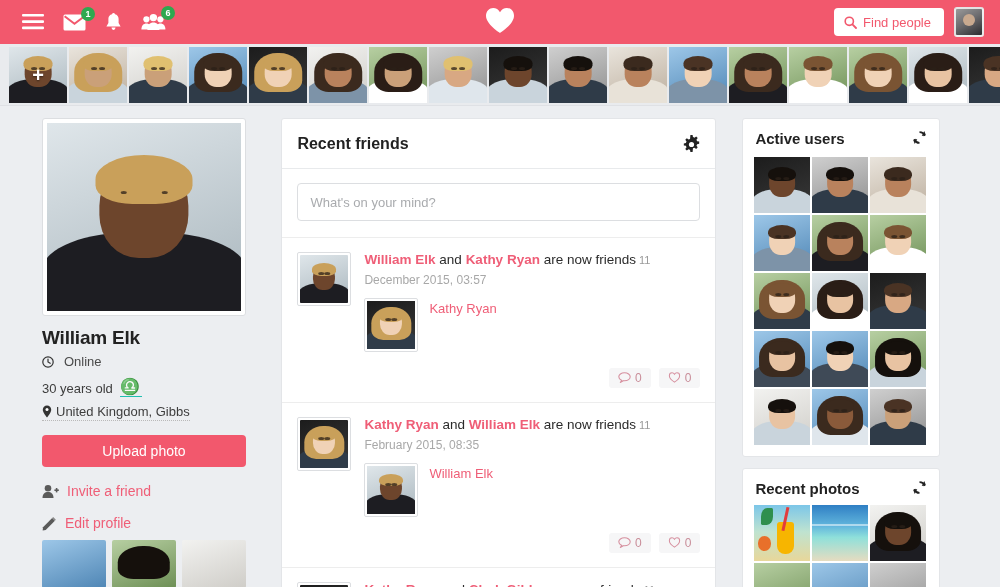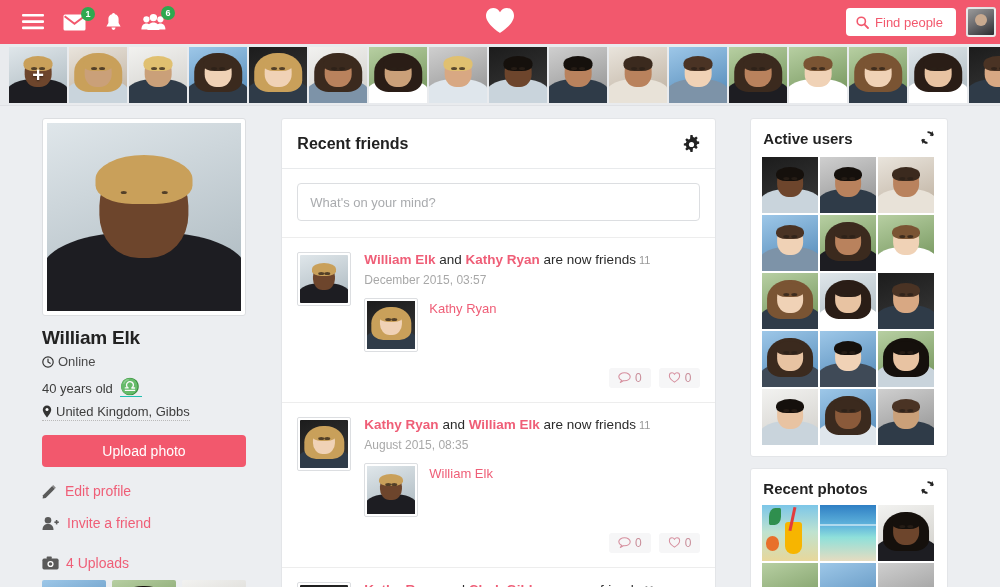--- a/index.html
+++ b/index.html
@@ -27,21 +27,21 @@
     background: #2fa84f; color: #fff;
     font-size: 9px; line-height: 14px;
     min-width: 14px; height: 14px; border-radius: 50%;
     text-align: center; font-weight: bold;
     padding: 0 2px;
   }
   .logo-heart {
     position: absolute; left: 50%; top: 50%; transform: translate(-50%,-50%);
   }
   .topbar-right {
-    margin-left: auto; display: flex; align-items: center; gap: 10px; padding-right: 4px;
+    margin-left: auto; display: flex; align-items: center; gap: 10px; padding-right: 16px;
   }
   .findpeople {
     background: #fff; color: #f2586d;
     border: none; border-radius: 4px;
     height: 28px; padding: 0 13px 0 10px;
     display: flex; align-items: center; gap: 6px;
     font-size: 13px; font-family: inherit; cursor: pointer;
   }
   .avatar-top {
     width: 30px; height: 30px; border-radius: 3px;
@@ -88,21 +88,21 @@
     border-radius:50% 50% 38% 38%;
   }
 
   
   .wrap {
     width: 1000px; height: 481px;
     display: flex; gap: 0; padding: 12px 0 0 0;
   }
   .col-left { width: 272px; padding-left: 42px; }
   .col-mid { width: 450px; padding-left: 15px; }
-  .col-right { width: 290px; padding-left: 34px; }
+  .col-right { width: 290px; padding-left: 26px; }
 
   .card {
     background: #fff;
     border: 1px solid #e3e5e8;
     border-radius: 3px;
   }
 
   
   .profile-photo {
     width: 204px; height: 198px;
@@ -110,21 +110,21 @@
     padding: 4px; overflow: hidden;
   }
   .profile-photo .inner {
     width: 100%; height: 100%; overflow: hidden; position: relative;
     background: radial-gradient(circle at 62% 28%, #e8e6e2 0%, #c9c6c2 42%, #8d8a87 100%);
   }
   .pname {
     font-size: 19px; font-weight: bold; color: #222;
     margin-top: 11px; letter-spacing: -.2px;
   }
-  .pline { display:flex; align-items:center; gap:4px; color:#4a4a4a; margin-top:5px; font-size:13px; }
+  .pline { display:flex; align-items:center; gap:10px; color:#4a4a4a; margin-top:5px; font-size:13px; }
   .p-age { margin-top:10px; display:flex; align-items:center; gap:7px; font-size:13px; color:#3d3d3d; }
   .zodiac { color:#1fbfb0; font-size:16px; line-height:1; border-bottom:1px solid #1fbfb0; padding:0 1px 1px; }
   .p-loc { margin-top:7px; display:flex; align-items:center; gap:4px; font-size:13px; color:#3d3d3d;
            border-bottom:1px dotted #b9b9b9; width:fit-content; padding-bottom:1px; }
   .btn-upload {
     display:block; width:204px; height:32px; margin-top:14px;
     background:#f2586d; color:#fff; border:none; border-radius:4px;
     font-size:14px; font-family:inherit; cursor:pointer;
   }
   .side-link {
@@ -506,73 +506,60 @@
       <span style="display:inline-flex">
         <svg width="12" height="12" viewBox="0 0 12 12">
           <circle cx="6" cy="6" r="5.2" fill="none" stroke="#333" stroke-width="1.2"></circle>
           <path d="M6 3.1 V6 L8.2 7.3" stroke="#333" stroke-width="1.2" fill="none" stroke-linecap="round"></path>
         </svg>
       </span>
       <span>Online</span>
     </div>
 
     <div class="p-age">
-      <span>40 years old</span>
+      <span>30 years old</span>
       <span class="zodiac">♎</span>
     </div>
 
     <div class="p-loc">
       <span style="display:inline-flex">
         <svg width="10" height="13" viewBox="0 0 10 13">
           <path d="M5 0.6 C2.6 0.6 0.8 2.4 0.8 4.7 C0.8 7.7 5 12.4 5 12.4 C5 12.4 9.2 7.7 9.2 4.7 C9.2 2.4 7.4 0.6 5 0.6 Z" fill="#333"></path>
           <circle cx="5" cy="4.6" r="1.5" fill="#fff"></circle>
         </svg>
       </span>
       <span>United Kingdom, Gibbs</span>
     </div>
 
     <button class="btn-upload">Upload photo</button>
-
-    <div class="side-link">
-      <span class="gi">
-        <svg width="15" height="15" viewBox="0 0 15 15">
-          <path d="M1 11.3 L10.2 2.1 L12.9 4.8 L3.7 14 L0.6 14.4 Z" fill="#5a5a5a"></path>
-          <path d="M11.2 1.1 L13.9 3.8 L12.9 4.8 L10.2 2.1 Z" fill="#8a8a8a"></path>
-        </svg>
-      </span>
-      <span>Edit profile</span>
-    </div>
 
     <div class="side-link">
       <span class="gi">
         <svg width="17" height="15" viewBox="0 0 17 15">
             <g fill="#5a5a5a">
           <circle cx="6" cy="4.3" r="3.3"></circle>
           <path d="M0.5 14 C0.5 9.9 2.9 8 6 8 C9.1 8 11.5 9.9 11.5 14 Z"></path>
           <rect x="12.4" y="5.4" width="4.4" height="1.6"></rect>
           <rect x="13.8" y="4" width="1.6" height="4.4"></rect>
         </g>
           </svg>
       </span>
       <span>Invite a friend</span>
     </div>
 
-    <div class="uploads-row">
+    <div class="side-link">
       <span class="gi">
-        <svg width="17" height="14" viewBox="0 0 17 14">
-            <g fill="#5a5a5a">
-          <rect x="0.4" y="2.6" width="16.2" height="10.8" rx="1.6"></rect>
-          <rect x="4.6" y="0.6" width="5.2" height="2.4" rx="0.8"></rect>
-        </g>
-        <circle cx="8.5" cy="8" r="3.1" fill="#fff"></circle>
-        <circle cx="8.5" cy="8" r="1.8" fill="#5a5a5a"></circle>
-          </svg>
+        <svg width="15" height="15" viewBox="0 0 15 15">
+          <path d="M1 11.3 L10.2 2.1 L12.9 4.8 L3.7 14 L0.6 14.4 Z" fill="#5a5a5a"></path>
+          <path d="M11.2 1.1 L13.9 3.8 L12.9 4.8 L10.2 2.1 Z" fill="#8a8a8a"></path>
+        </svg>
       </span>
-      <span>4 Uploads</span>
-    </div>
+      <span>Edit profile</span>
+    </div>
+
 
     <div class="upload-thumbs" id="upload-thumbs">
         <div class="ut">
           <div class="ph">
     <div class="bg" style="background:linear-gradient(160deg,#9dc7e8,#4f86b5)"></div>
 
     </div>
         </div>
         <div class="ut">
           <div class="ph">
@@ -670,21 +657,21 @@
     <div class="face" style="width:46%;height:52%;top:20%;background:#f0d2b6;"></div>
     <div class="hair" style="width:50%;height:26%;top:17%;background:#c9a05a;"></div>
     <div style="position:absolute;left:50%;top:36%;transform:translateX(-50%);width:24%;height:3px;">
       <span style="position:absolute;left:0;top:0;width:6px;height:3px;border-radius:50%;background:#2b2018;opacity:.75"></span>
       <span style="position:absolute;right:0;top:0;width:6px;height:3px;border-radius:50%;background:#2b2018;opacity:.75"></span>
     </div>
               </div>
             </div>
             <div class="act-body">
               <div class="act-text"><a>Kathy Ryan</a> <span>and</span> <a>William Elk</a> <span>are now friends</span><span class="act-sup">11</span></div>
-              <div class="act-time">August 2015, 08:35</div>
+              <div class="act-time">February 2015, 08:35</div>
               <div class="act-attach">
                 <div class="thumb">
                   <div class="ph">
     <div class="bg" style="background:linear-gradient(160deg,#dfe6ea,#a9b6bd)"></div>
     <div class="body" style="width:104%;height:42%;bottom:0;background:#1d1d22;"></div>
 
     <div class="face" style="width:46%;height:52%;top:20%;background:#6d452c;"></div>
     <div class="hair" style="width:50%;height:26%;top:17%;background:#c9a05a;"></div>
     <div style="position:absolute;left:50%;top:36%;transform:translateX(-50%);width:24%;height:3px;">
       <span style="position:absolute;left:0;top:0;width:6px;height:3px;border-radius:50%;background:#2b2018;opacity:.75"></span>

